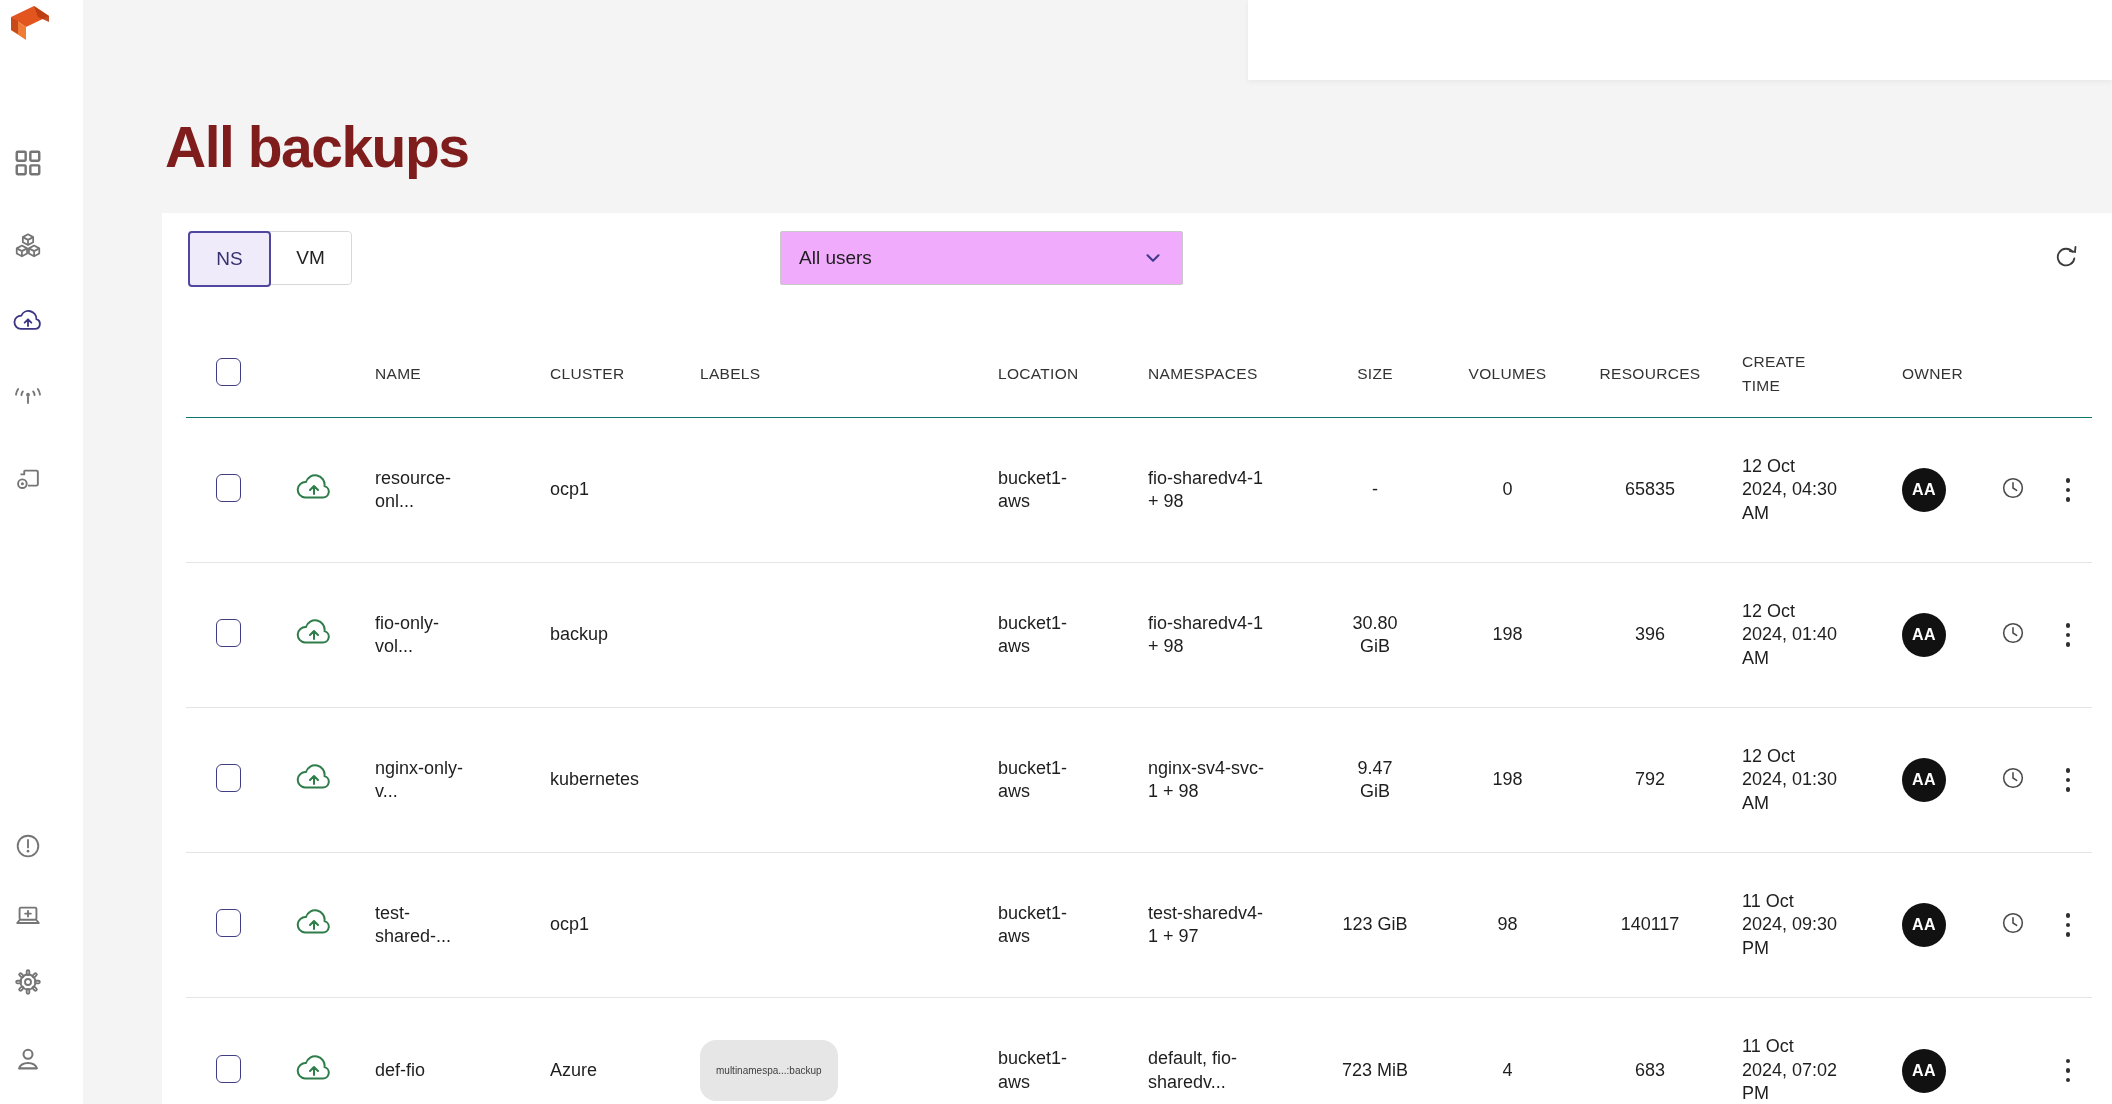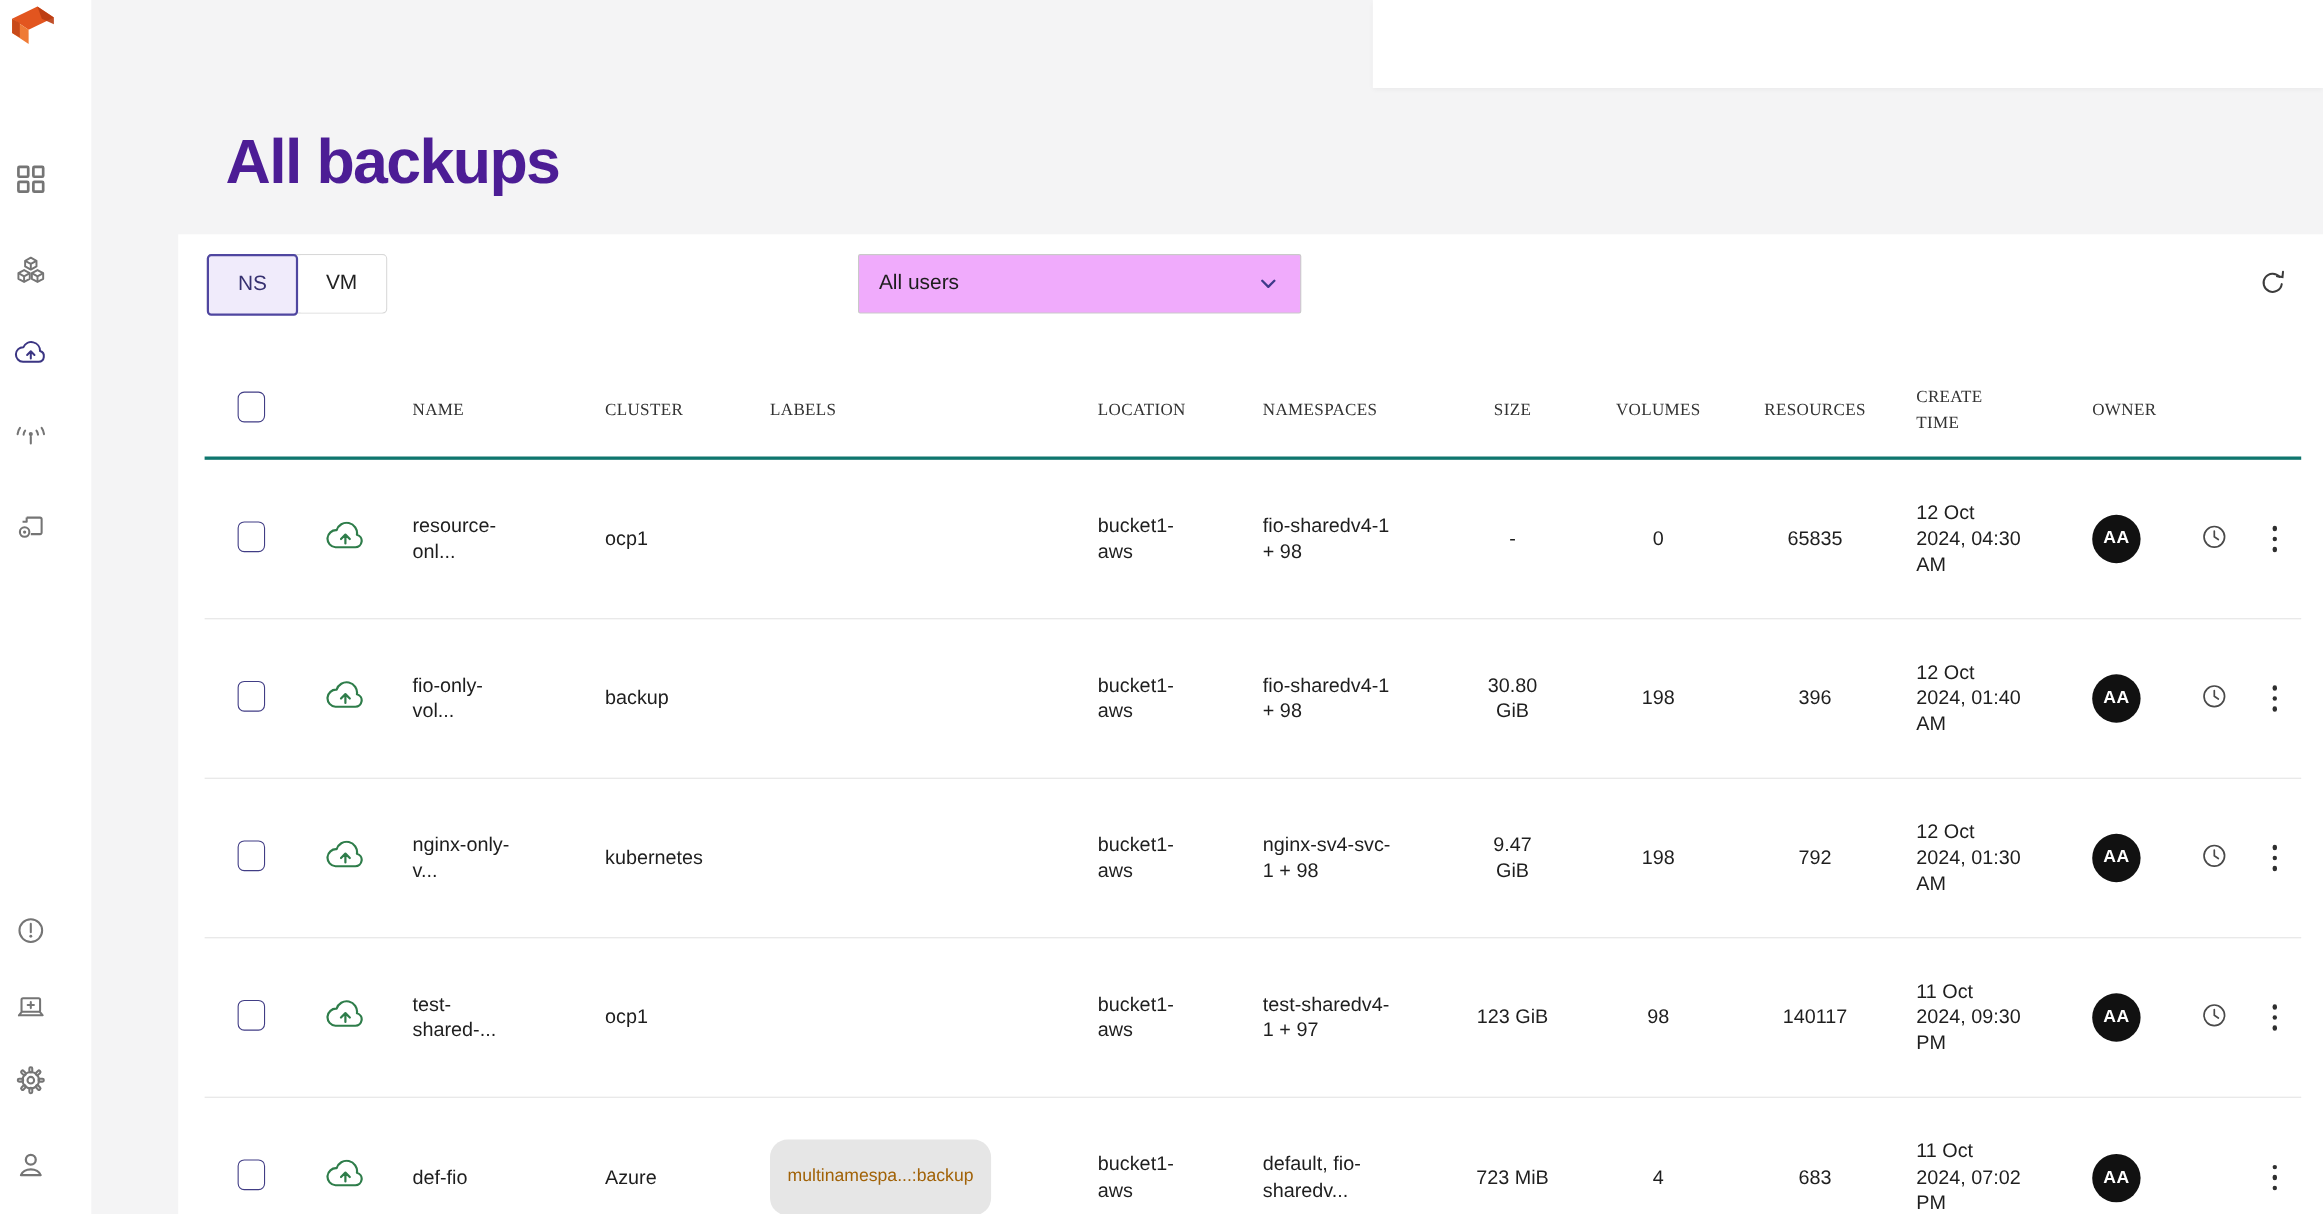--- a/index.html
+++ b/index.html
@@ -24,21 +24,21 @@
     position:absolute; left:0; top:0; width:83px; height:1104px;
     background:#ffffff; z-index:5;
   }
   .logo { position:absolute; left:8px; top:3px; width:44px; height:40px; }
   .nav-icon { position:absolute; left:13px; width:30px; height:30px; display:flex; align-items:center; justify-content:center; cursor:pointer; }
   .nav-icon svg { width:30px; height:30px; }
 
   
   .page-title {
     position:absolute; left:165px; top:114px;
-    font-size:57px; font-weight:bold; letter-spacing:-1.5px; color:#4c1d95;margin-left:40px;
+    font-size:57px; font-weight:bold; letter-spacing:-1.5px; color:#7f1d1d;
   }
 
   
   .card {
     position:absolute; left:162px; top:213px; width:1950px; height:990px;
     background:#ffffff;
   }
 
   
   .controls { position:absolute; left:26px; top:18px; height:54px; width:1900px; }
@@ -72,21 +72,21 @@
   .refresh-btn { position:absolute; right:8px; top:12px; width:28px; height:28px; cursor:pointer; }
   .refresh-btn svg { width:28px; height:28px; }
 
   
   .table { position:absolute; left:24px; top:117px; width:1906px; }
   .t-row {
     display:grid;
     grid-template-columns:94px 80px 175px 150px 300px 150px 175px 130px 135px 150px 155px 120px 50px 42px;
     align-items:center;
   }
-  .t-head { height:88px; border-bottom:3px solid #0f766e;font-family:Liberation Serif, serif; }
+  .t-head { height:88px; border-bottom:1px solid #0f766e; }
   .t-head .th {
     font-size:15.5px; color:#333; letter-spacing:.3px; line-height:1.5;
   }
   .t-body-row { height:145px; border-bottom:1px solid #e4e4e4; }
   .t-body-row:last-child { border-bottom:none; }
 
   .cell-pad15 { padding-left:15px; }
   .cell-pad13 { padding-left:13px; }
   .cell-pad17 { padding-left:17px; }
   .cell-pad22 { padding-left:22px; }
@@ -100,21 +100,21 @@
   .size-cell  { max-width:68px; margin:0 auto; overflow-wrap:break-word; text-align:center; }
 
   .checkbox {
     display:inline-block; width:25px; height:28px; border:1.5px solid #413d85;
     border-radius:6px; background:#fff; margin-left:30px; cursor:pointer;
   }
   .row-cloud { margin-left:15px; width:38px; height:28px; display:inline-block; }
   .vol-link { text-underline-offset:3px; cursor:pointer; }
   .chip {
     display:inline-block; background:#e6e6e6; border-radius:16px;
-    font-size:16px; color:#a16207; padding:24px 16px; white-space:nowrap;
+    font-size:10px; color:#404040; padding:24px 16px; white-space:nowrap;
   }
   .avatar {
     width:44px; height:44px; border-radius:50%; background:#111; color:#fff;
     display:flex; align-items:center; justify-content:center;
     font-size:16px; font-weight:bold; margin-left:22px; letter-spacing:.5px;
   }
   .clock-wrap { width:26px; height:26px; margin:0 auto; }
   .kebab { display:flex; flex-direction:column; gap:5px; align-items:center; cursor:pointer; width:20px; margin-left:8px; }
   .kebab i { width:4.5px; height:4.5px; border-radius:50%; background:#2f2f2f; }
 </style>

